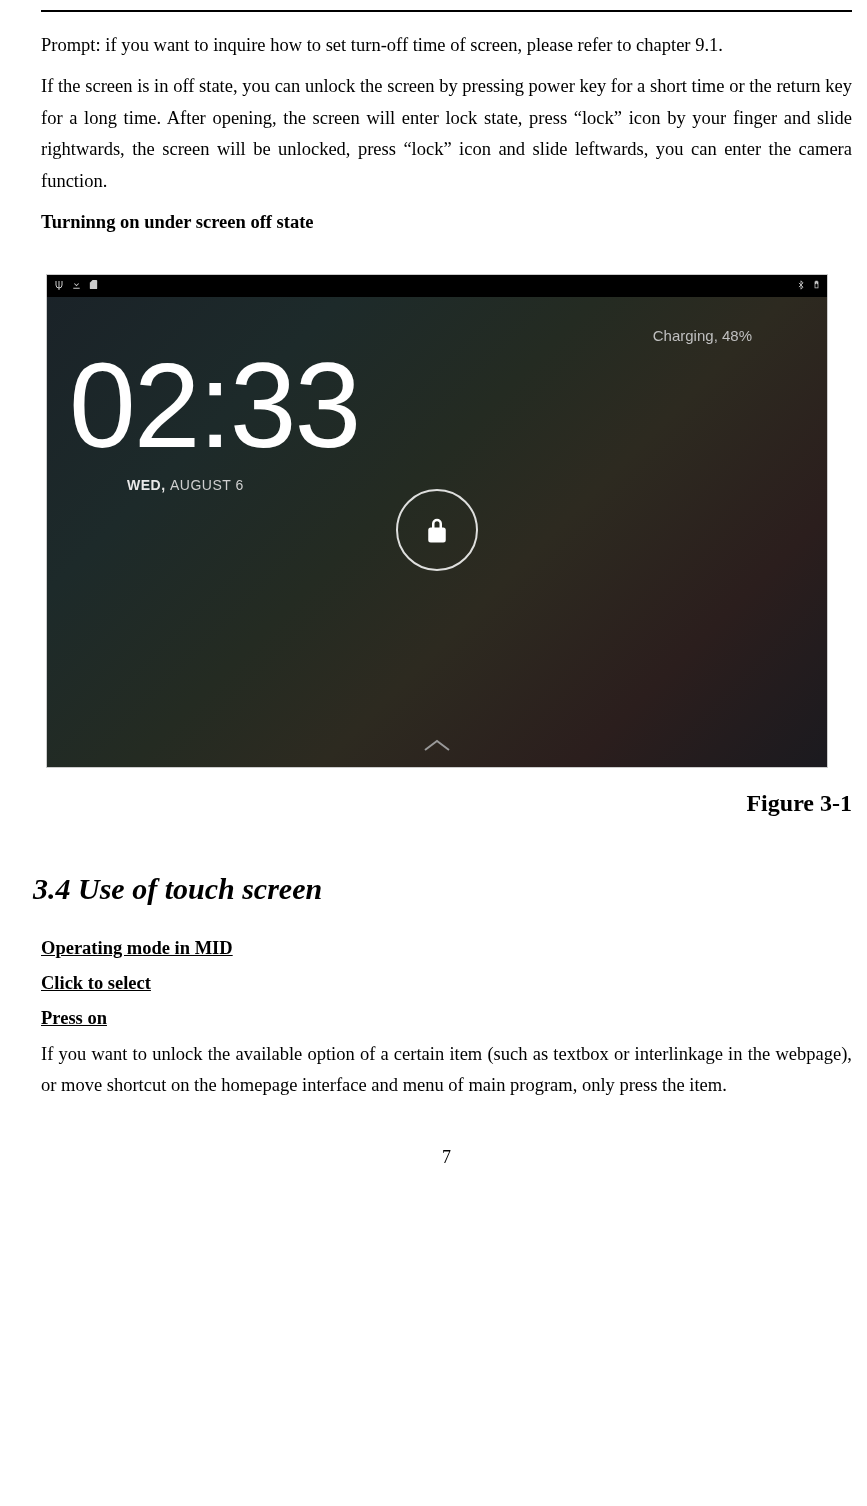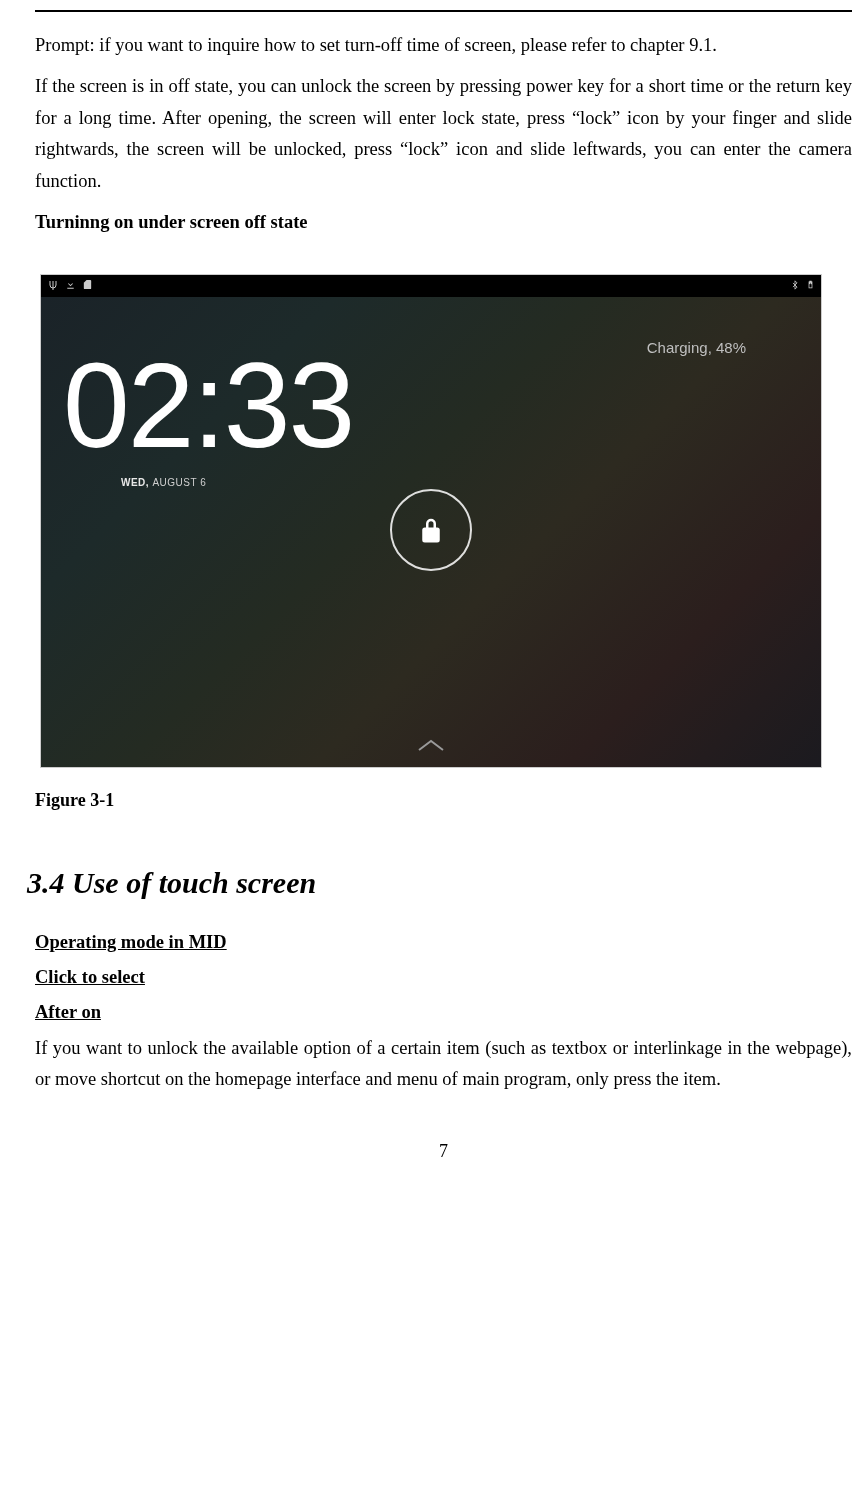--- a/index.html
+++ b/index.html
@@ -5,20 +5,21 @@
   body {
     margin: 0;
     padding: 0;
     font-family: "Times New Roman", Times, serif;
     background: #fff;
     color: #000;
     width: 867px;
   }
   .page {
     padding: 10px 15px 20px 35px;
+    margin-left: 6px;
   }
   .rule {
     border-top: 2px solid #000;
     margin-bottom: 18px;
   }
   .para {
     font-size: 18.5px;
     line-height: 1.7;
     text-align: justify;
     margin: 0 0 10px 0;
@@ -63,32 +64,32 @@
   .clock-time {
     font-family: Arial, Helvetica, sans-serif;
     font-weight: 100;
     font-size: 120px;
     letter-spacing: -2px;
     line-height: 1;
     color: #fff;
   }
   .clock-date {
     font-family: Arial, Helvetica, sans-serif;
-    font-size: 10px;
+    font-size: 14px;
     font-weight: bold;
     letter-spacing: 0.5px;
     color: #e8e8e8;
     margin-top: 12px;
     margin-left: 58px;
   }
   .clock-date .light { font-weight:400; color:#cfcfcf; }
   .charging {
     position: absolute;
     right: 75px;
-    top: 64px;
+    top: 52px;
     color: #bfbfbf;
     font-family: Arial, Helvetica, sans-serif;
     font-size: 15px;
   }
   .lock-ring {
     position: absolute;
     left: 50%;
     top: 52%;
     transform: translate(-50%, -50%);
     width: 78px;
@@ -101,23 +102,23 @@
   }
   .lock-ring svg { display:block; }
   .bottom-caret {
     position: absolute;
     left: 50%;
     bottom: 10px;
     transform: translateX(-50%);
     color: #aaa;
   }
   .caption {
-    text-align: left;
-    font-weight: bold;
-    font-size: 18px;
+    text-align: right;
+    font-weight: bold;
+    font-size: 24px;
     margin: 22px 0 55px 0;
   }
   h2.section {
     font-size: 30px;
     font-weight: bold;
     margin: 0 0 32px -8px;
     font-style: italic;
   }
   .subhead {
     font-weight: bold;
@@ -199,18 +200,18 @@
   </div>
 
   <p class="caption">Figure 3-1</p>
 
   <h2 class="section">3.4  Use of touch screen</h2>
 
   <p class="subhead">Operating mode in MID</p>
 
   <p class="subhead">Click to select</p>
 
-  <p class="subhead">After on</p>
+  <p class="subhead">Press on</p>
   <p class="para">If you want to unlock the available option of a certain item (such as textbox or interlinkage in the webpage), or move shortcut on the homepage interface and menu of main program, only press the item.</p>
 
 
   <div class="pagenum">7</div>
 </div>
 
 </body></html>

